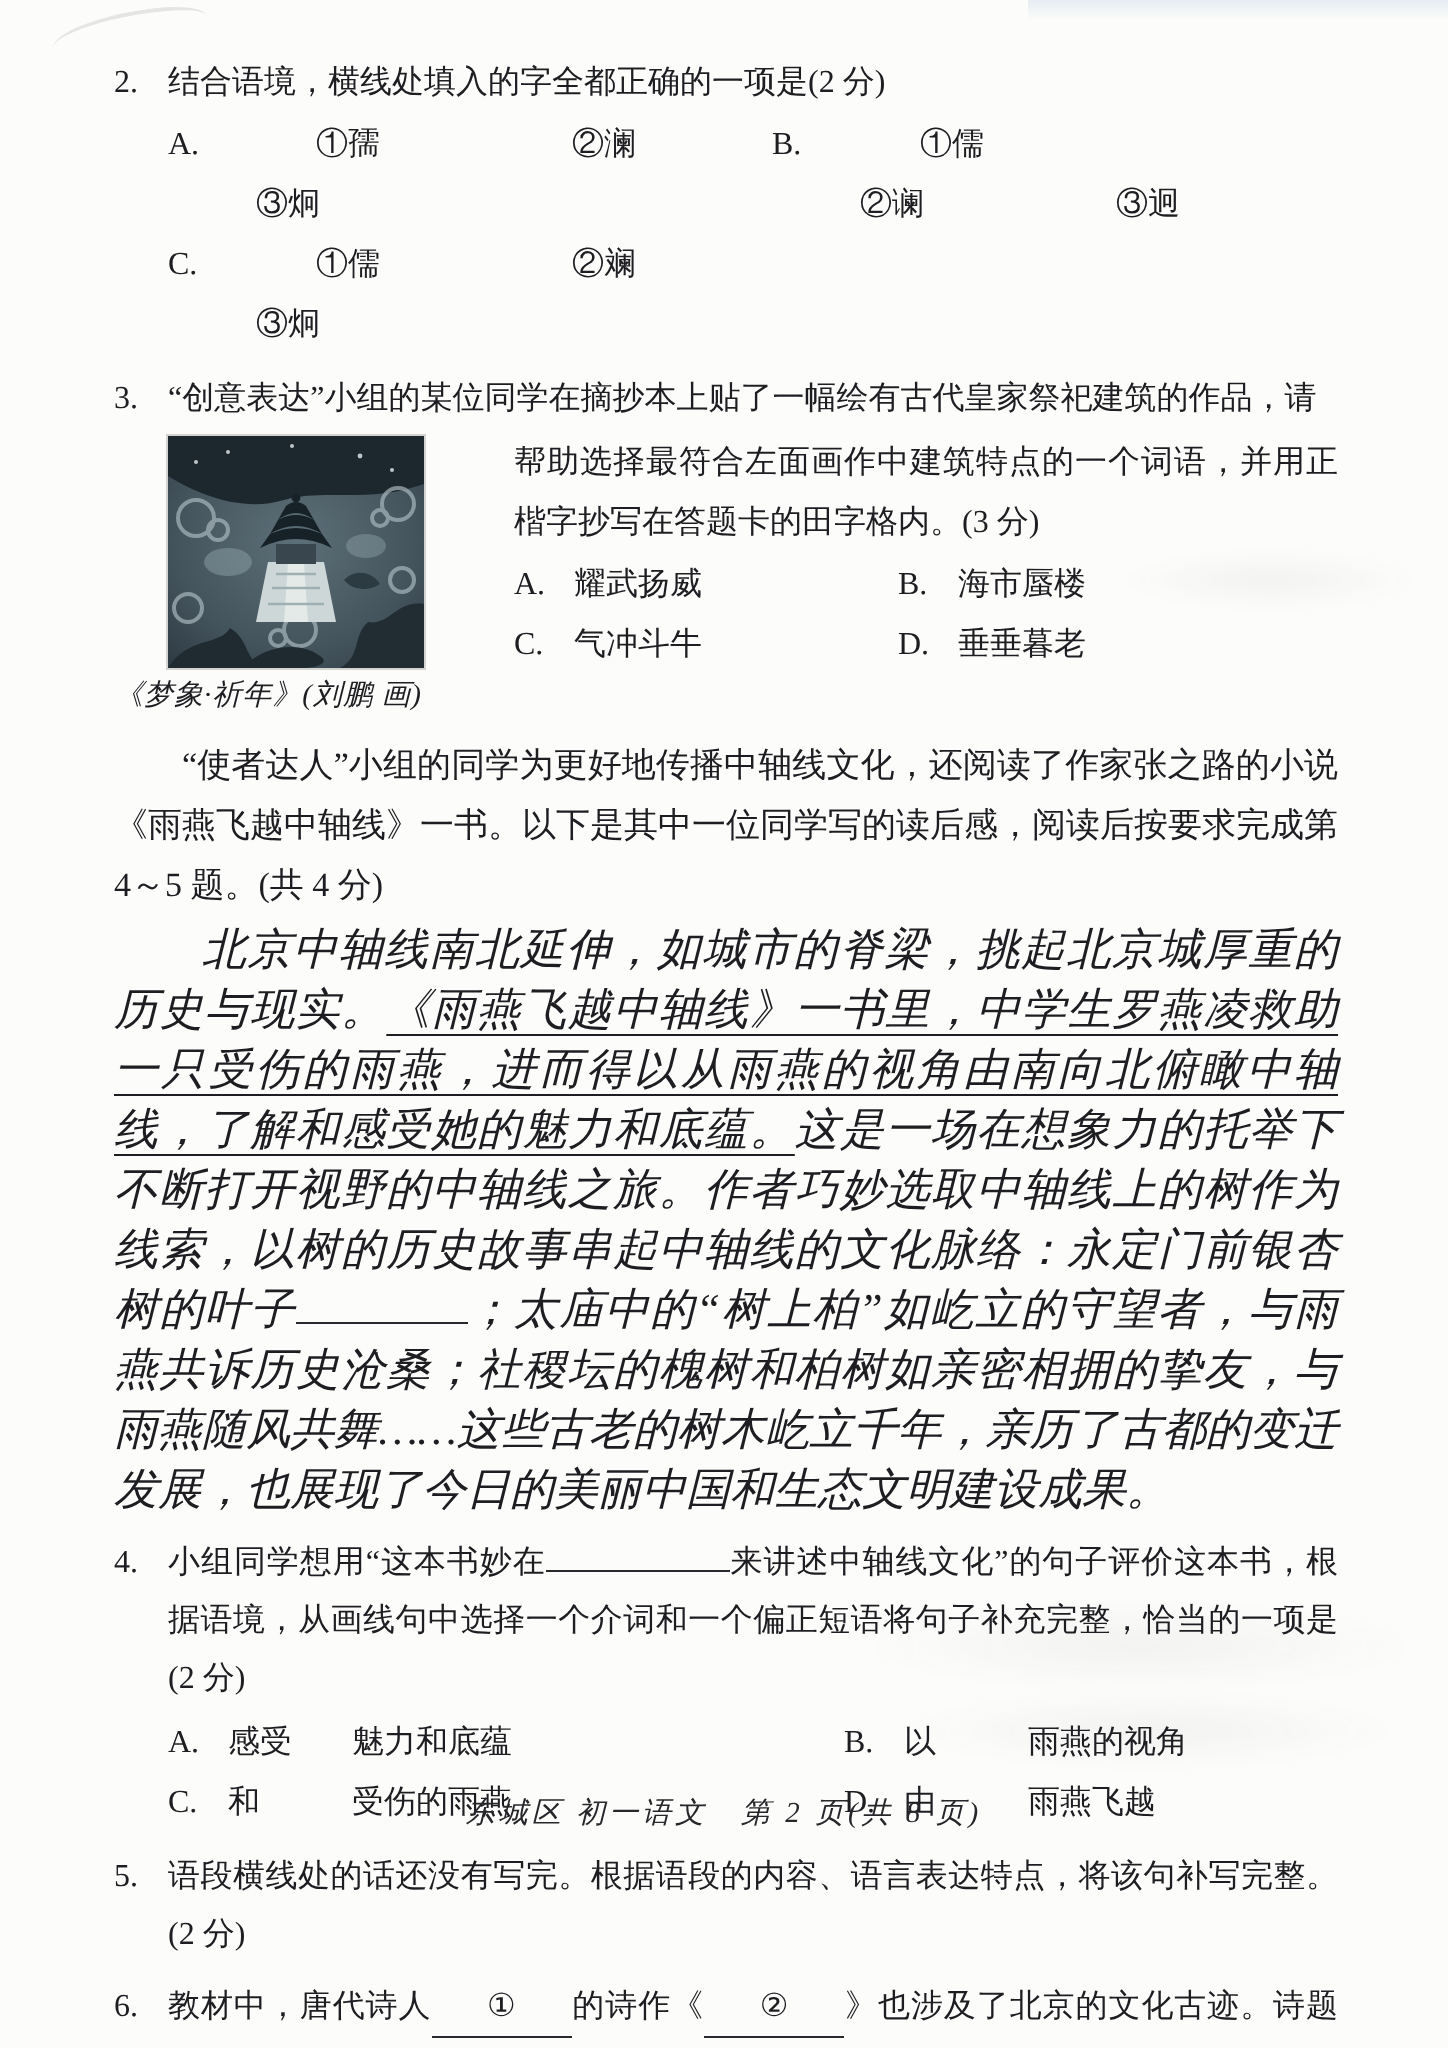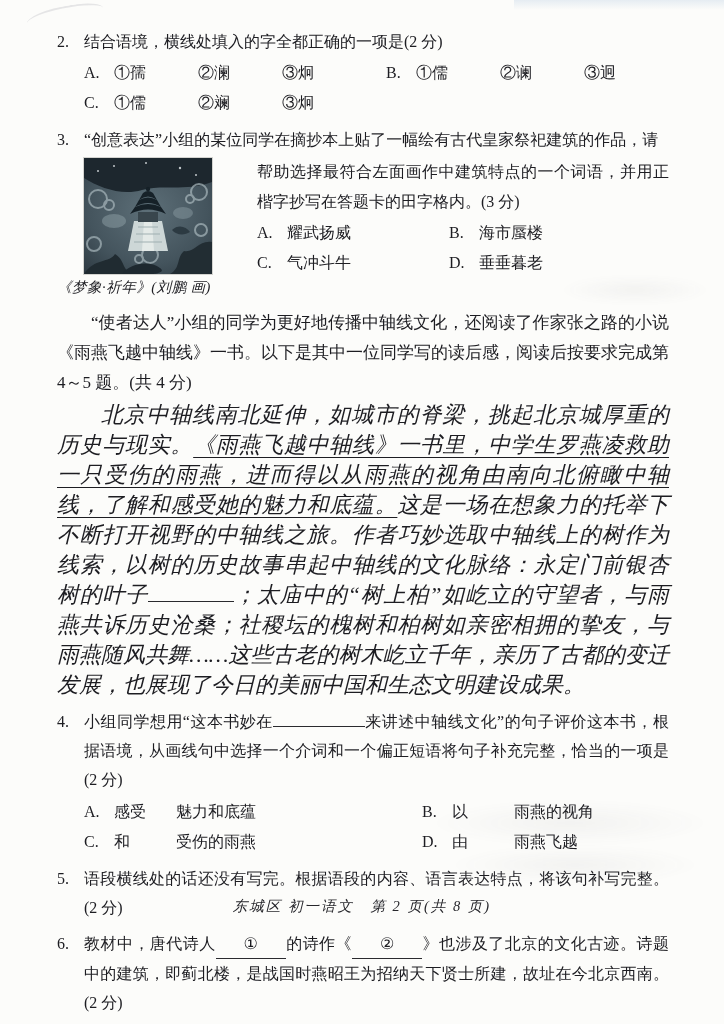--- a/index.html
+++ b/index.html
@@ -25,21 +25,21 @@
   .content{position:absolute;left:57px;right:55px;top:27px;}
 
   .q{margin:0 0 7px 0;}
   .qline{display:flex;font-size:16px;line-height:29px;text-align:justify;}
   .qnum{flex:0 0 27px;}
   .qbody{flex:1;}
 
   .opt-grid{display:grid;margin-left:27px;font-size:16px;line-height:30px;}
   .olabel{display:inline-block;min-width:30px;}
   .q2-grid{grid-template-columns:302px auto;margin-top:2px;}
-  .opart{display:inline-block;min-width:84px;}
+  .opart{display:inline-block;min-width:84px;margin-left:44px;}
 
   
   .q3-row{display:flex;margin-top:3px;}
   .q3-fig{margin:0;flex:0 0 200px;width:200px;}
   .art{width:128px;height:116px;margin-left:26px;border:1px solid #d4d4d0;
     box-sizing:content-box;display:block;}
   .art svg{display:block;}
   .q3-caption{font-size:14.5px;font-style:italic;margin-top:3px;letter-spacing:.5px;}
   .q3-right{flex:1;font-size:16px;line-height:30px;}
   .q3-right p{margin:0;text-align:justify;}

